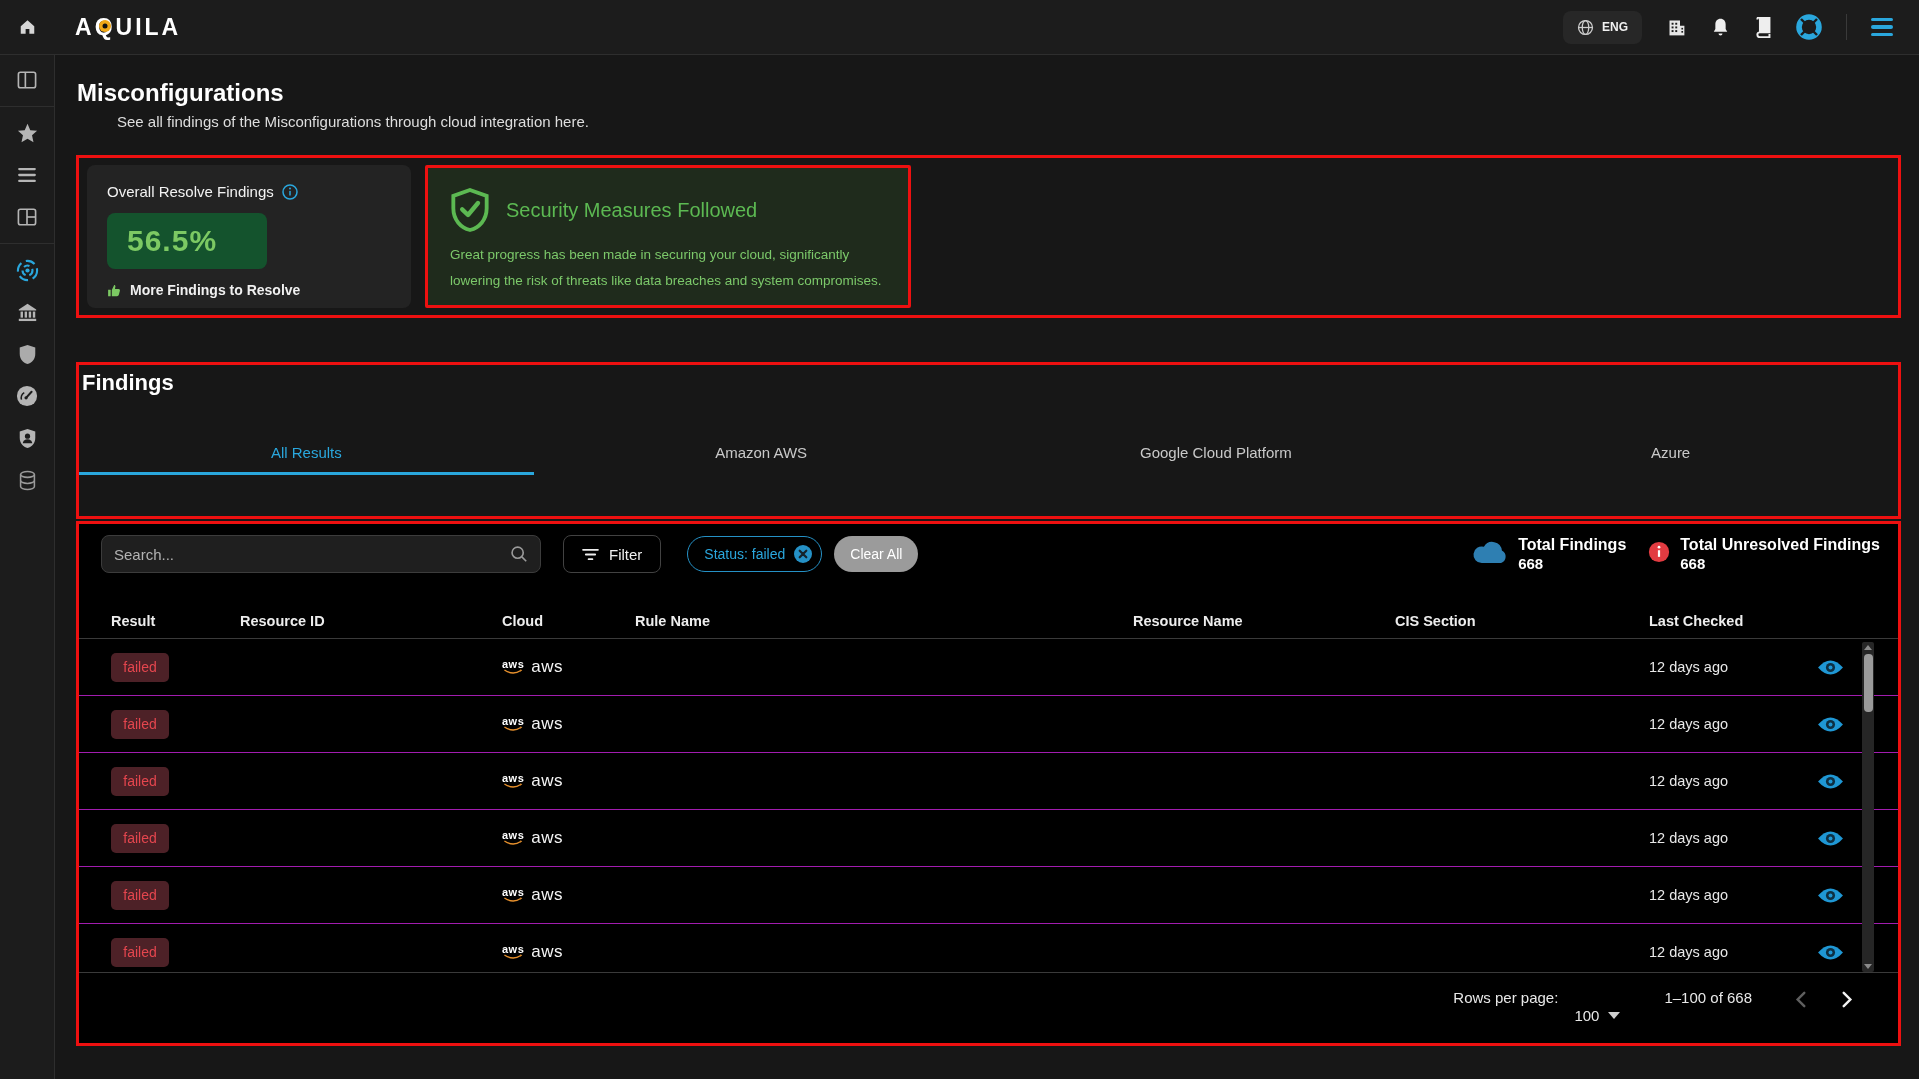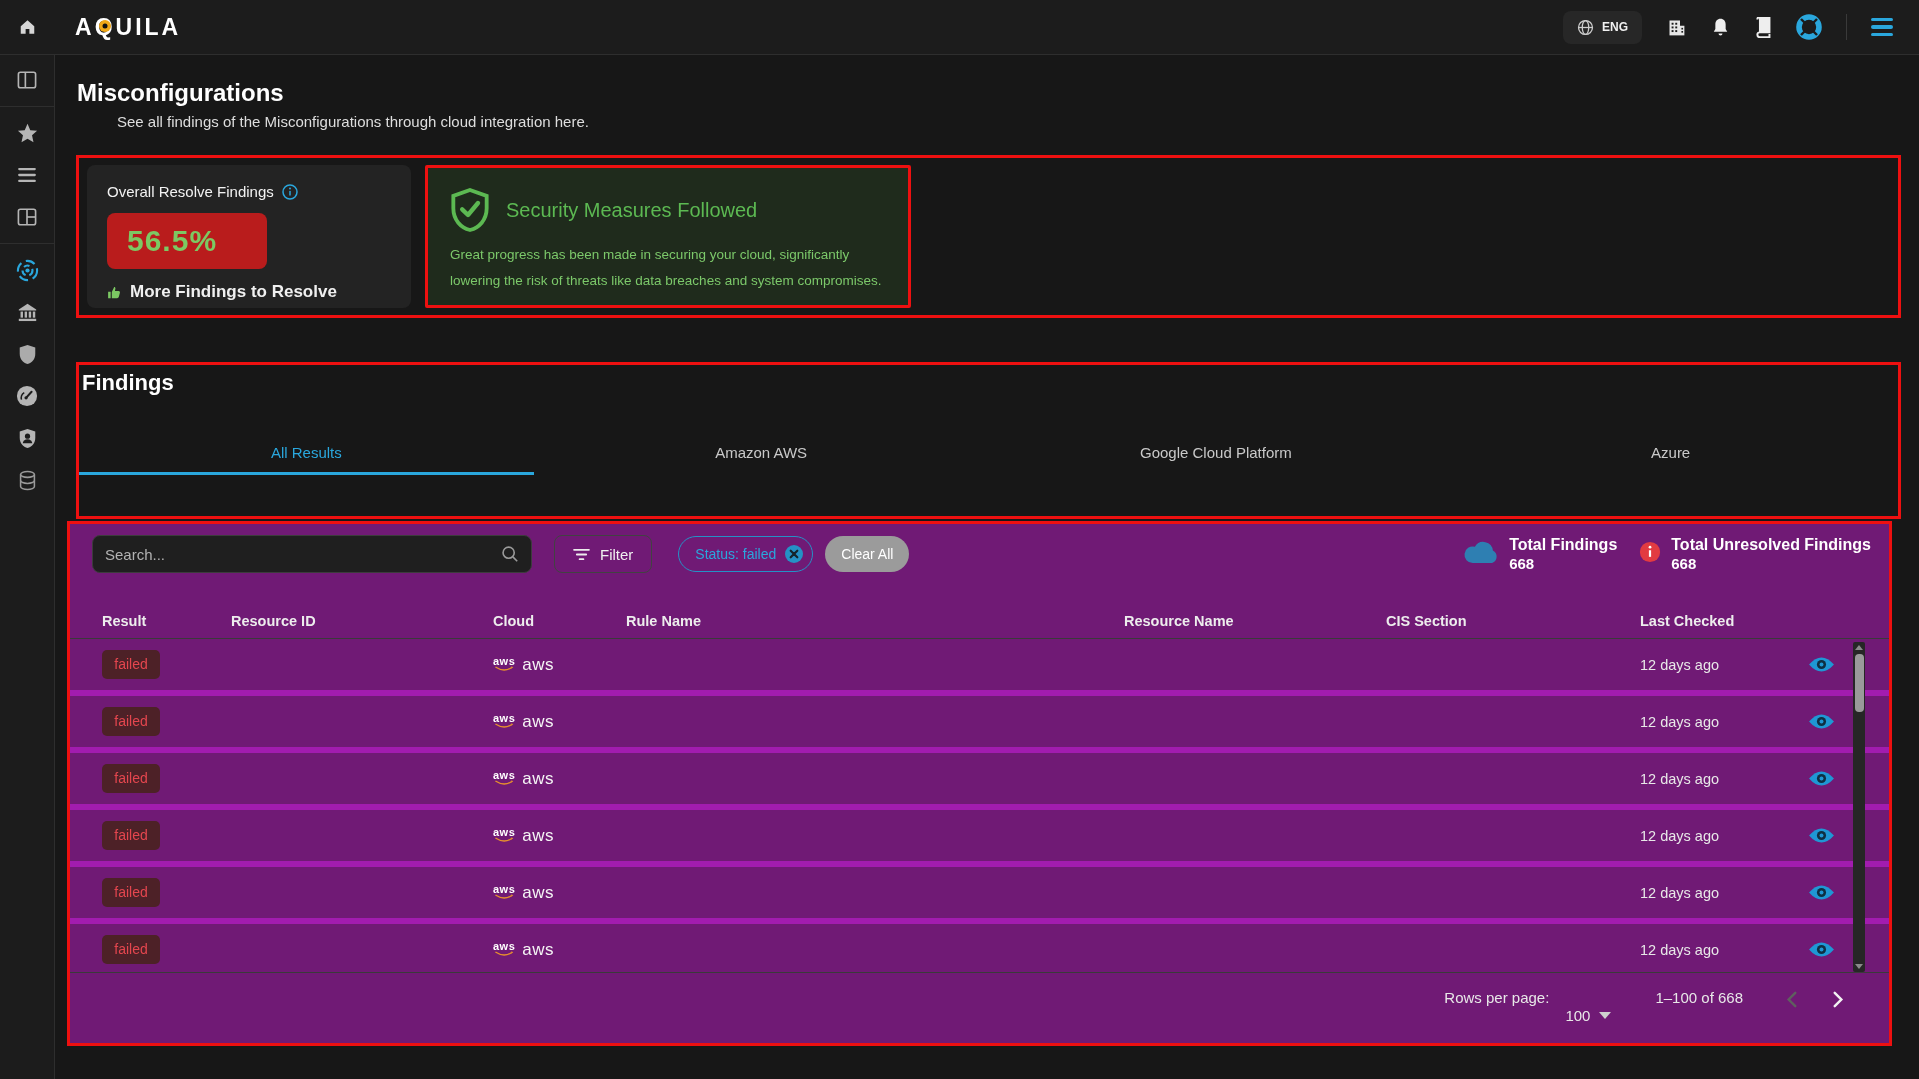--- a/index.html
+++ b/index.html
@@ -29,23 +29,23 @@
   .page-title { position:absolute; left:22px; top:24px; font-size:24px; font-weight:bold; color:#fff; }
   .page-subtitle { position:absolute; left:22px; top:58px; font-size:15px; color:#dedede;margin-left:40px; }
 
   .annotation { position:absolute; border:3px solid #ee1010; }
 
   
   #box-stats { left:21px; top:100px; width:1825px; height:163px; display:flex; gap:14px; padding:7px 8px; }
   .card { background:#232323; border-radius:8px; height:100%; }
   .card-overall { width:324px; padding:18px 20px; }
   .card-label { display:flex; align-items:center; gap:8px; font-size:15px; color:#f2f2f2; }
-  .value-box { margin-top:13px; width:160px; height:56px; background:#b91c1c; border-radius:8px; display:flex; align-items:center; padding-left:20px; }
+  .value-box { margin-top:13px; width:160px; height:56px; background:#14532d; border-radius:8px; display:flex; align-items:center; padding-left:20px; }
   .value-box span { font-size:30px; font-weight:bold; color:#7cc963; letter-spacing:1px; }
-  .note-row { margin-top:13px; display:flex; align-items:center; gap:8px; font-size:17px; font-weight:bold; color:#f0f0f0; }
+  .note-row { margin-top:13px; display:flex; align-items:center; gap:8px; font-size:14px; font-weight:bold; color:#f0f0f0; }
 
   .card-progress { flex:1; padding:42px 31px 0 31px; }
   .card-progress .card-label { font-size:16px; }
   .pbar { margin-top:13px; width:100%; height:20px; background:#333f2c; border-radius:10px; overflow:hidden; }
   .pbar-fill { height:100%; background:#7cbf63; border-radius:10px; }
   .pbar-caption { margin-top:7px; text-align:right; font-size:13.5px; color:#979797; }
 
   .card-security { width:486px; background:#1f2b1c; border:3px solid #ee1010; border-radius:2px; padding:20px 22px 0 22px; }
   .sec-head { display:flex; align-items:center; gap:16px; }
   .sec-title { font-size:20px; color:#5cb952; }
@@ -53,39 +53,39 @@
 
   
   #box-findings { left:21px; top:307px; width:1825px; height:157px; padding:5px 0 0 3px; }
   .findings-title { font-size:22px; font-weight:bold; color:#fff; }
   .tabs { position:absolute; left:0; right:0; top:66px; height:42px; display:flex; }
   .tab { flex:1; display:flex; align-items:center; justify-content:center; font-size:15px; color:#c9c9c9; cursor:pointer; position:relative; }
   .tab.active { color:#2aa7dd; }
   .tab.active::after { content:""; position:absolute; left:0; right:0; bottom:-2px; height:3px; background:#2aa7dd; }
 
   
-  #box-table { left:12px; top:466px; width:1825px; height:525px; background:#701a75; }
+  #box-table { left:21px; top:466px; width:1825px; height:525px; background:#000000; }
   .controls { position:absolute; left:22px; right:18px; top:8px; height:44px; display:flex; align-items:center; }
   .search-box { width:440px; height:38px; background:#1f1f1f; border:1px solid #3c3c3c; border-radius:8px; display:flex; align-items:center; padding:0 12px; }
   .search-box input { flex:1; background:transparent; border:none; outline:none; color:#e0e0e0; font-size:15px; font-family:inherit; }
   .search-box input::placeholder { color:#b3b3b3; }
   .filter-btn { margin-left:22px; height:38px; padding:0 18px; border:1px solid #424242; border-radius:8px; background:transparent; display:flex; align-items:center; gap:10px; font-size:15px; color:#f0f0f0; cursor:pointer; }
   .chip { margin-left:26px; height:36px; border:1.5px solid #2591c6; border-radius:18px; display:flex; align-items:center; gap:8px; padding:0 8px 0 16px; color:#2aa7dd; font-size:14px; cursor:pointer; }
   .clear-btn { margin-left:12px; height:36px; border:none; border-radius:18px; background:#9b9b9b; color:#fff; font-size:14px; padding:0 16px; cursor:pointer; font-family:inherit; }
   .totals { margin-left:auto; display:flex; align-items:flex-start; gap:22px; }
   .total-item { display:flex; align-items:flex-start; gap:10px; }
   .total-item .txt { display:flex; flex-direction:column; line-height:19px; }
   .total-label { font-size:16px; font-weight:bold; color:#fff; }
   .total-value { font-size:15px; font-weight:bold; color:#fff; }
 
   .tgrid { display:grid; grid-template-columns:129px 262px 133px 498px 262px 254px 150px 1fr; align-items:center; }
   .thead { position:absolute; left:0; right:0; top:80px; height:34px; padding:0 36px 0 32px; font-size:14.5px; font-weight:bold; color:#ededed; }
   .thead-line { position:absolute; left:0; right:0; top:114px; height:1px; background:#3a3a3a; }
   .rows-wrap { position:absolute; left:0; right:0; top:115px; height:333px; overflow:hidden; }
-  .trow { height:57px; padding:0 36px 0 32px; border-bottom:6px solid #a21caf; cursor:pointer; }
+  .trow { height:57px; padding:0 36px 0 32px; border-bottom:1px solid #a21caf; cursor:pointer; }
   .badge-failed { display:inline-block; width:58px; height:29px; line-height:29px; text-align:center; background:#4d2127; color:#e4464e; font-size:14px; border-radius:5px; }
   .aws-cell { display:flex; align-items:center; gap:7px; }
   .aws-mini { display:flex; flex-direction:column; align-items:center; line-height:9px; }
   .aws-mini b { font-size:11px; color:#fff; font-weight:bold; letter-spacing:0.5px; }
   .aws-word { font-size:17px; color:#f5f5f5; letter-spacing:0.5px; }
   .last-checked { font-size:14.5px; color:#e8e8e8; }
   .eye-cell { display:flex; justify-content:center; }
 
   .vscroll { position:absolute; right:24px; top:118px; width:12px; height:330px; background:#262626; border-radius:2px; }
   .vs-arrow { position:absolute; left:50%; transform:translateX(-50%); width:0; height:0; border-left:4px solid transparent; border-right:4px solid transparent; }

